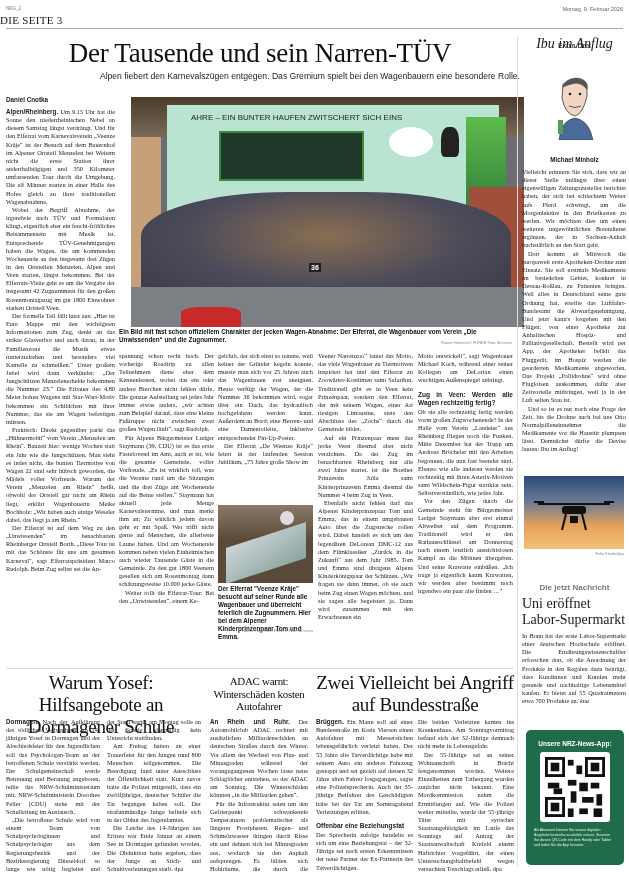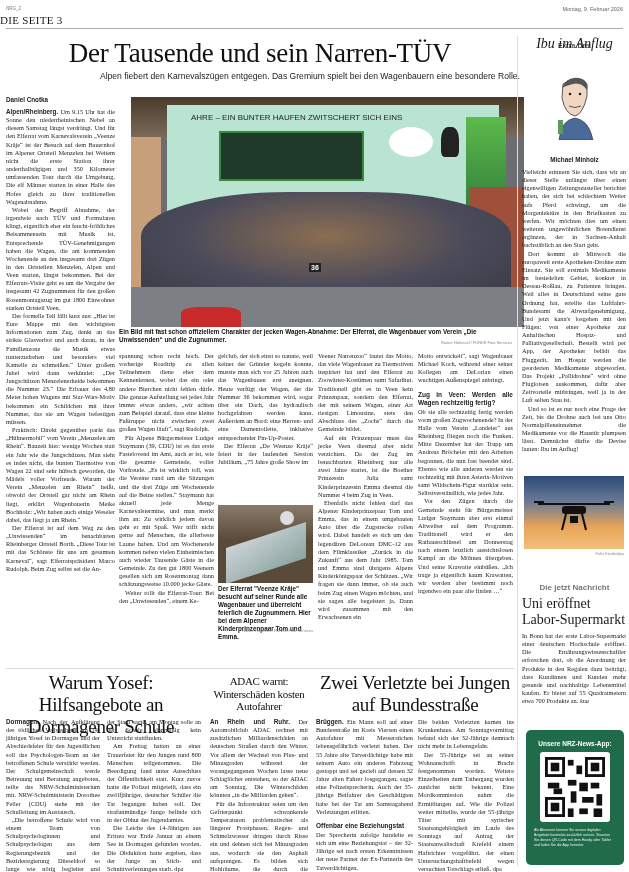--- a/index.html
+++ b/index.html
@@ -167,21 +167,21 @@
   <p>Am Freitag hatten an einer Trauerfeier für den Jungen rund 800 Menschen teilgenommen. Die Beerdigung fand unter Ausschluss der Öffentlichkeit statt. Kurz zuvor hatte die Polizei mitgeteilt, dass ein zwölfjähriger, deutscher Schüler die Tat begangen haben soll. Der strafunmündige Junge befinde sich in der Obhut des Jugendamtes.</p>
   <p>Die Leiche des 14-Jährigen aus Eritrea war Ende Januar an einem See in Dormagen gefunden worden. Die Obduktion hatte ergeben, dass der Junge an Stich- und Schnittverletzungen starb. dpa</p>
 </div>
 
 <div class="abs headline" style="left:210px;width:98px;top:675px;font-size:11px;line-height:12.5px">ADAC warnt: Winterschäden kosten Autofahrer</div>
 <div class="abs body-text" style="left:210px;top:718px;width:98px">
   <p class="first"><span class="dateline">An Rhein und Ruhr.</span> <span>Der Automobilclub ADAC rechnet mit zusätzlichen Milliardenschäden an deutschen Straßen durch den Winter. Vor allem der Wechsel von Plus- und Minusgraden während der vorangegangenen Wochen lasse neue Schlaglöcher entstehen, so der ADAC am Sonntag. Die Winterschäden könnten „in die Milliarden gehen“.</span></p>
   <p>Für die Infrastruktur seien um den Gefrierpunkt schwankende Temperaturen problematischer als längerer Frostphasen. Regen- und Schmelzwasser dringen durch Risse ein und dehnen sich bei Minusgraden aus, wodurch sie den Asphalt aufsprengen. Es bilden sich Hohlräume, die durch die Verkehrsbelastung eingedrückt werden und Schlaglöcher bilden. afp</p>
 </div>
 
-<div class="abs headline" style="left:316px;width:198px;top:672px;font-size:19px;line-height:22px">Zwei Verletzte bei Jungen auf Bundesstraße</div>
+<div class="abs headline" style="left:316px;width:198px;top:672px;font-size:19px;line-height:22px">Zwei Vielleicht bei Angriff auf Bundesstraße</div>
 <div class="abs body-text" style="left:316px;top:718px;width:97px">
   <p class="first"><span class="dateline">Brüggen.</span> <span>Ein Mann soll auf einer Bundesstraße im Kreis Viersen einen Autofahrer mit Messerstichen lebensgefährlich verletzt haben. Der 55 Jahre alte Tatverdächtige habe mit seinem Auto ein anderes Fahrzeug gestoppt und sei gezielt auf dessen 32 Jahre alten Fahrer losgegangen, sagte eine Polizeisprecherin. Auch der 35-jährige Beifahrer des Geschädigten habe bei der Tat am Samstagabend Verletzungen erlitten.</span></p>
   <div class="subhead">Offenbar eine Beziehungstat</div>
   <p class="first">Der Sprecherin zufolge handelte es sich um eine Beziehungstat – der 32-Jährige sei nach ersten Erkenntnissen der neue Partner der Ex-Partnerin des Tatverdächtigen.</p>
 </div>
 <div class="abs body-text" style="left:418px;top:718px;width:96px">
   <p class="first">Die beiden Verletzten kamen ins Krankenhaus. Am Sonntagvormittag befand sich der 32-Jährige demnach nicht mehr in Lebensgefahr.</p>
   <p>Der 55-Jährige sei an seiner Wohnanschrift in Bracht festgenommen worden. Weitere Einzelheiten zum Tathergang wurden zunächst nicht bekannt. Eine Mordkommission nahm die Ermittlungen auf. Wie die Polizei weiter mitteilte, wurde der 55-jährige Täter mit syrischer Staatsangehörigkeit im Laufe des Sonntags auf Antrag der Staatsanwaltschaft Krefeld einem Haftrichter vorgeführt, der einen Untersuchungshaftbefehl wegen versuchten Totschlags erließ. dpa</p>
 </div>
 

